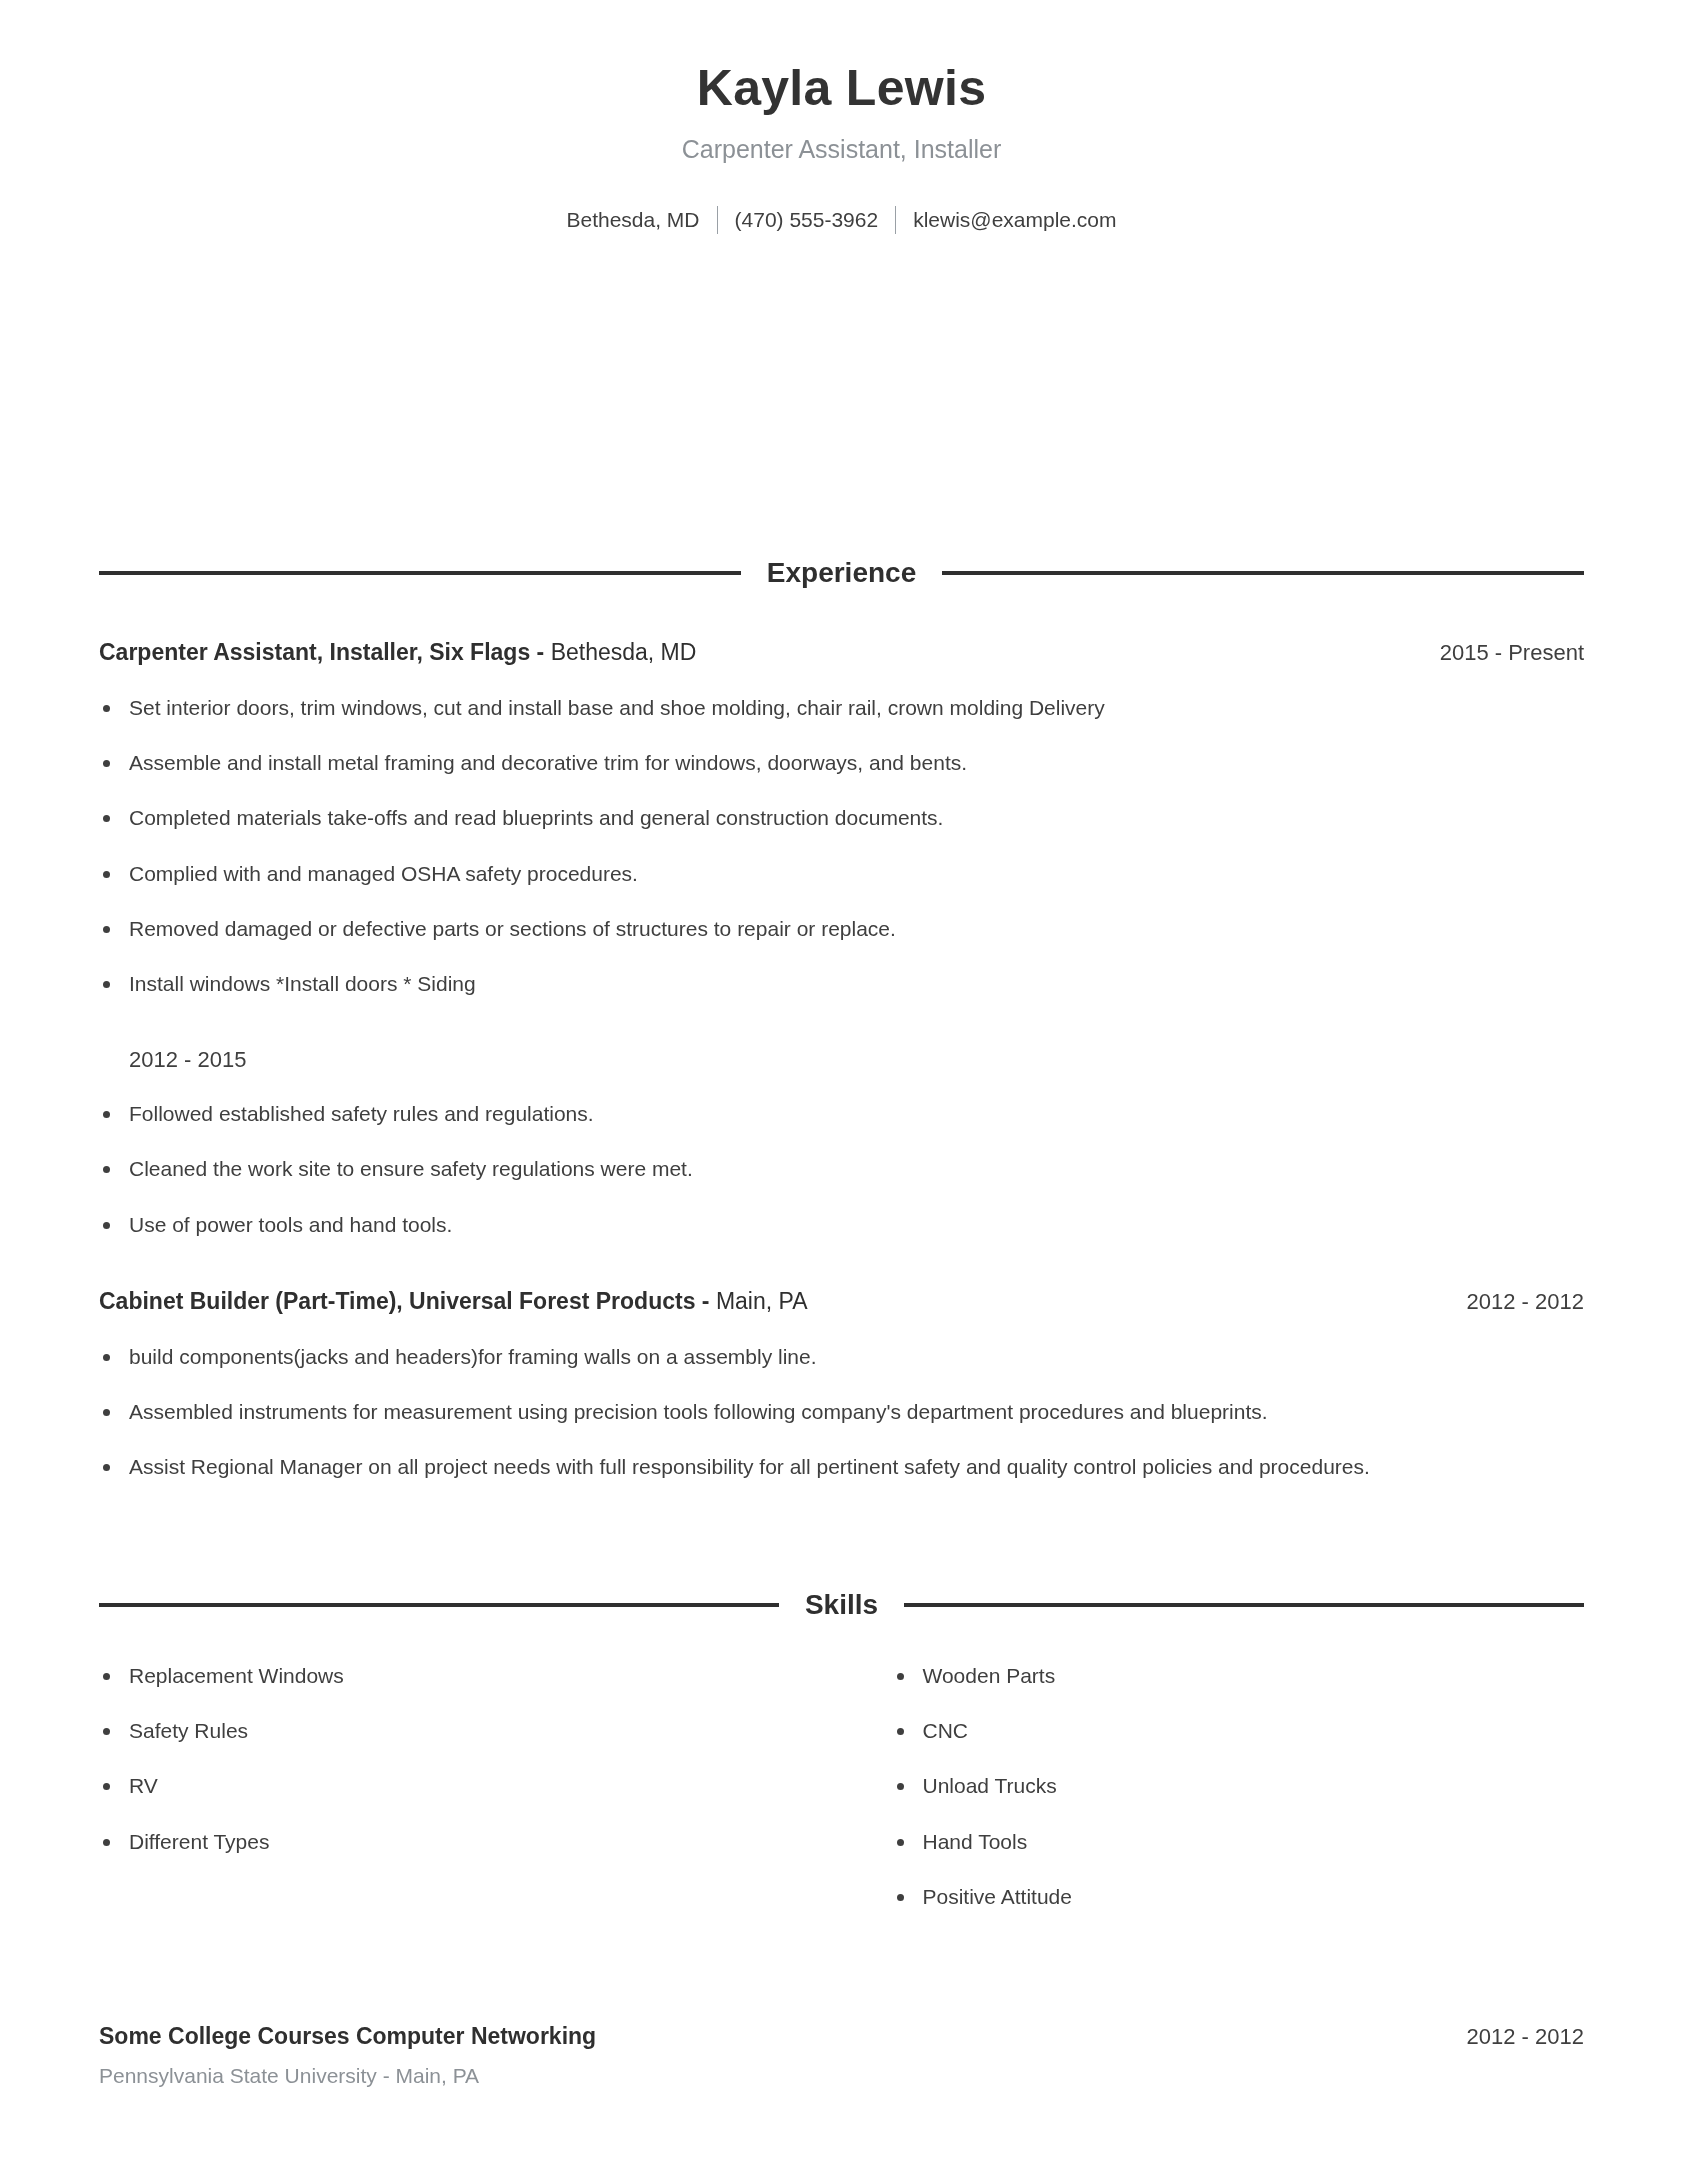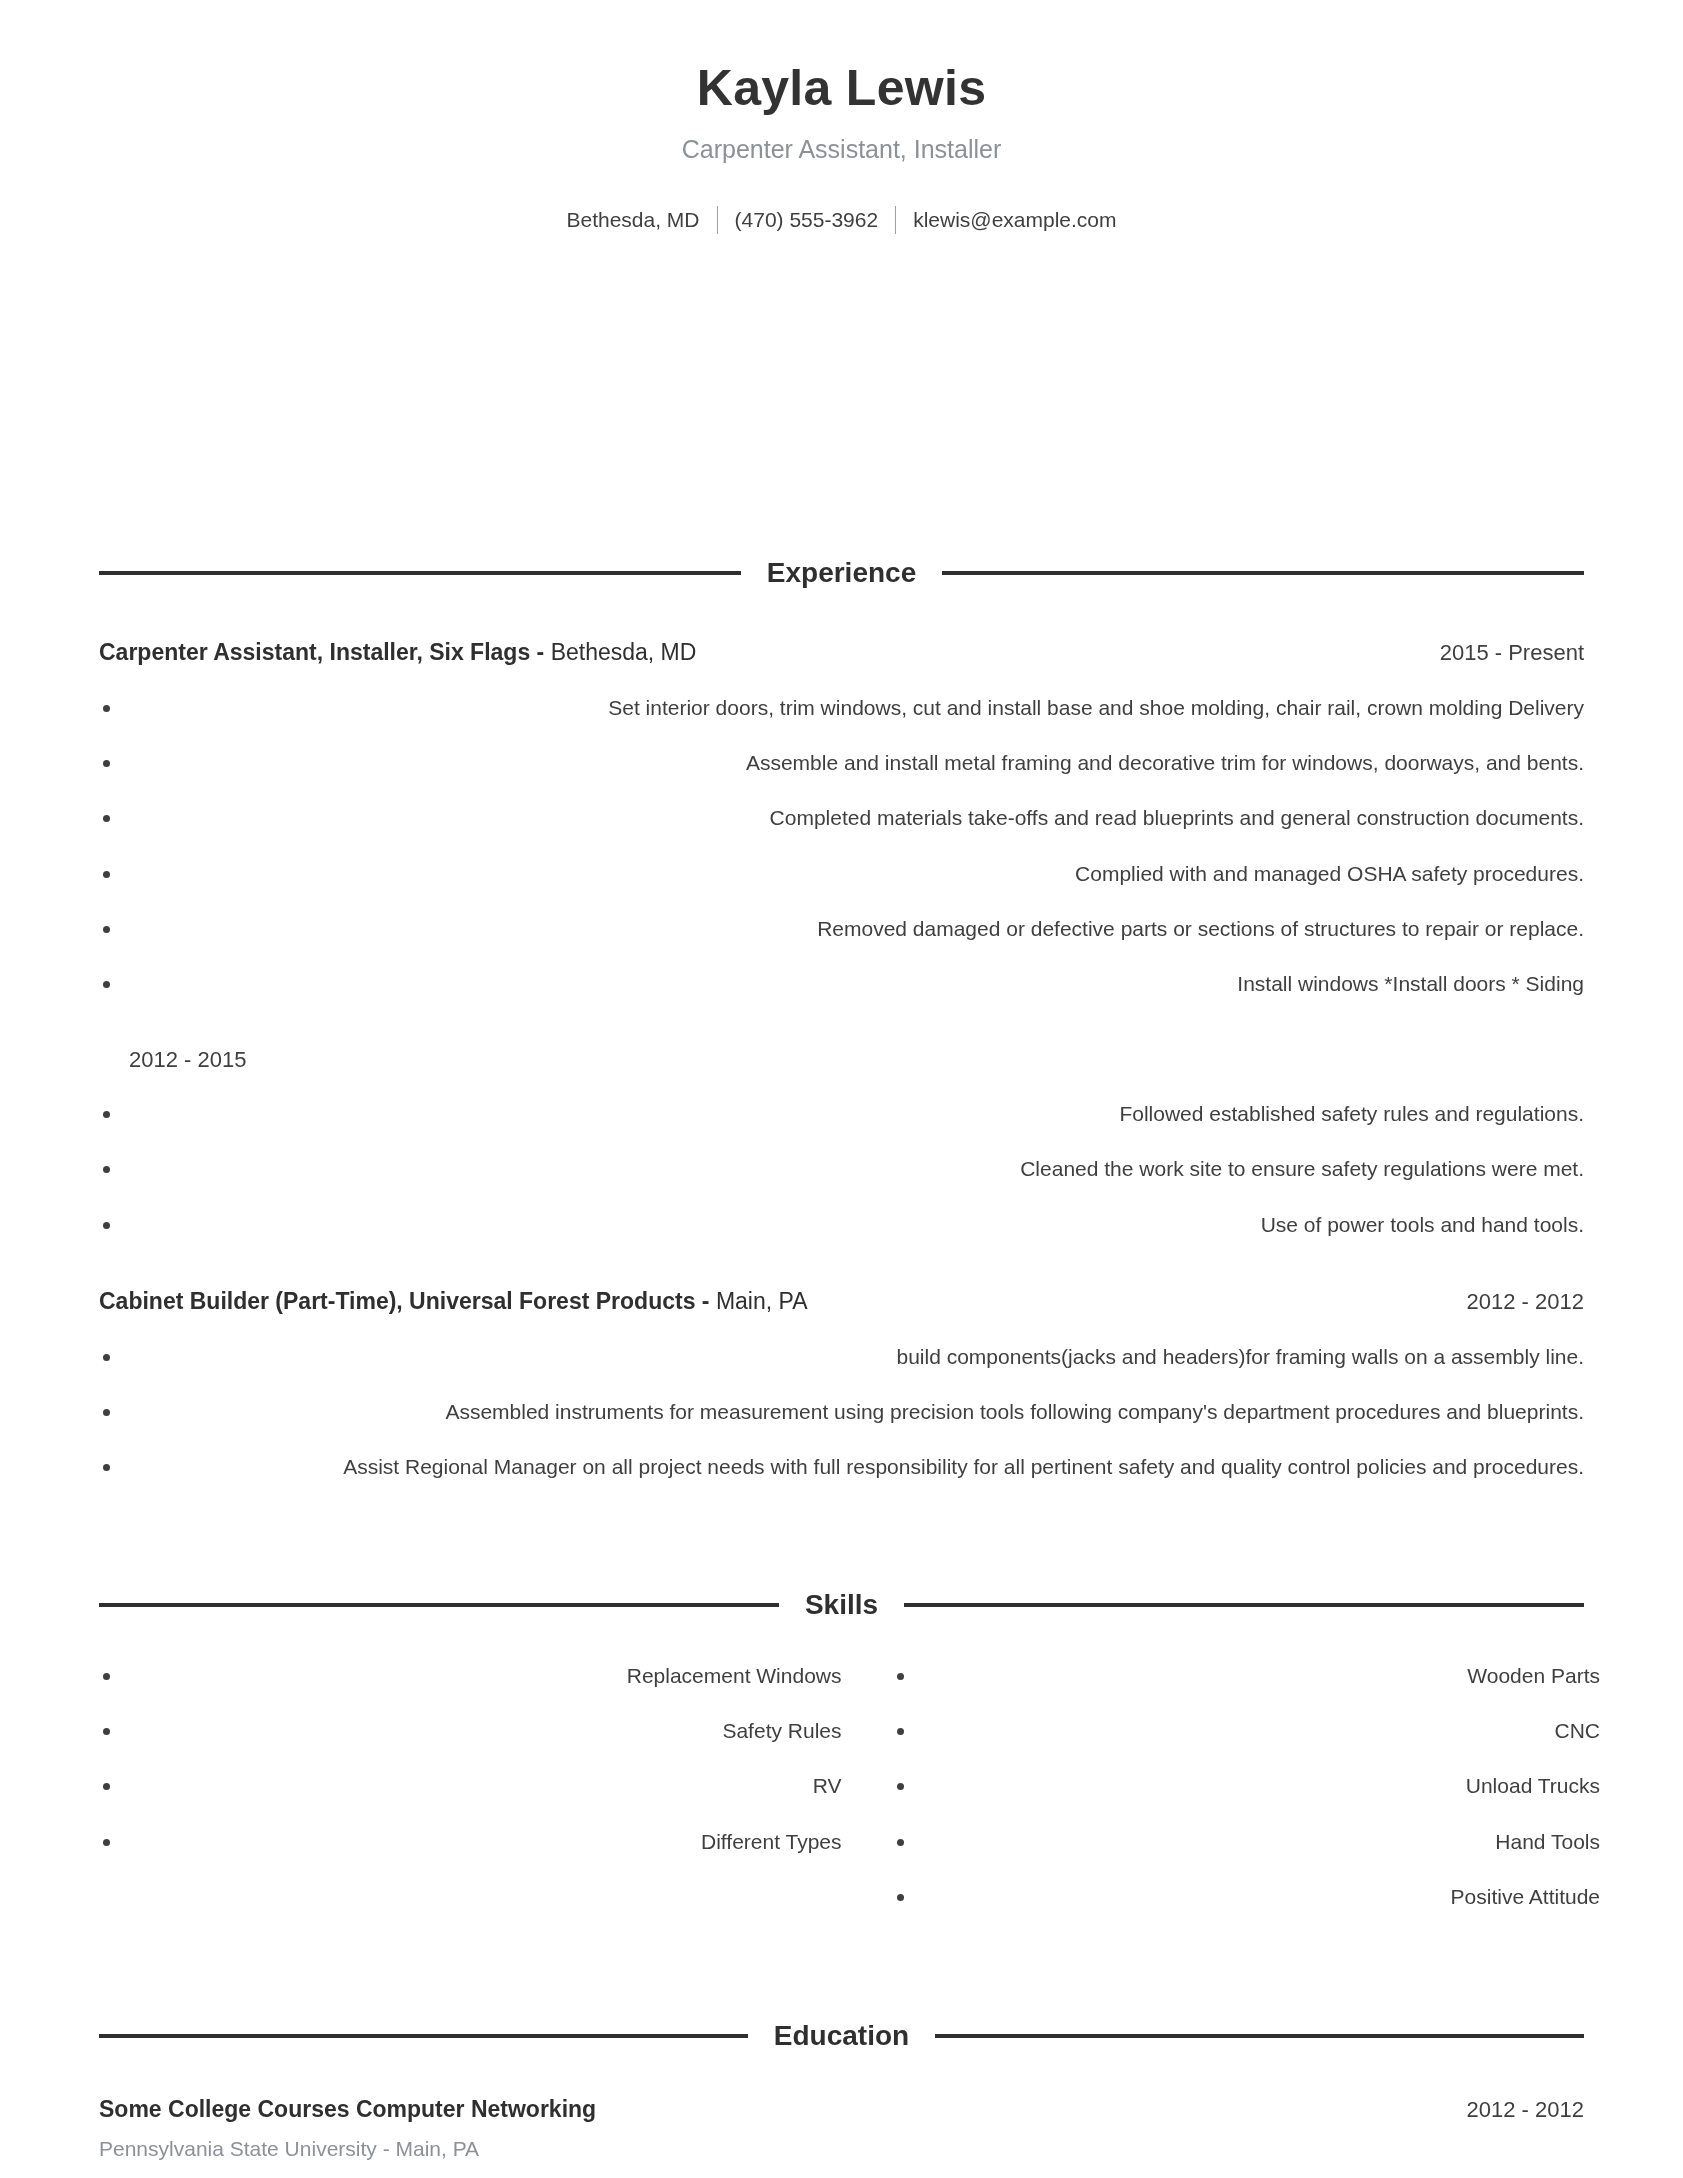--- a/index.html
+++ b/index.html
@@ -112,21 +112,20 @@
     font-weight: normal;
     color: #3f3f3f;
     white-space: nowrap;
     padding-left: 30px;
   }
 
   ul.bullets {
     list-style: none;
     margin: 0;
     padding: 0;
-    text-align: right;
   }
   ul.bullets > li {
     position: relative;
     font-size: 21px;
     color: #3f3f3f;
     line-height: 1.35;
     padding-left: 30px;
     margin-top: 27px;
   }
   ul.bullets > li::before {
@@ -264,25 +263,20 @@
           <li>CNC</li>
           <li>Unload Trucks</li>
           <li>Hand Tools</li>
           <li>Positive Attitude</li>
         </ul>
       </div>
     </div>
   </div>
 
   <div class="section edu-head-wrap">
-    <div class="section-head">
-      <span class="rule"></span>
-      <span class="section-title">Education</span>
-      <span class="rule"></span>
-    </div>
     <div class="edu-entry">
       <div class="entry">
         <div class="edu-degree">Some College Courses Computer Networking</div>
         <div class="entry-dates">2012 - 2012</div>
       </div>
       <div class="edu-school">Pennsylvania State University - Main, PA</div>
     </div>
   </div>
 
 </div>

